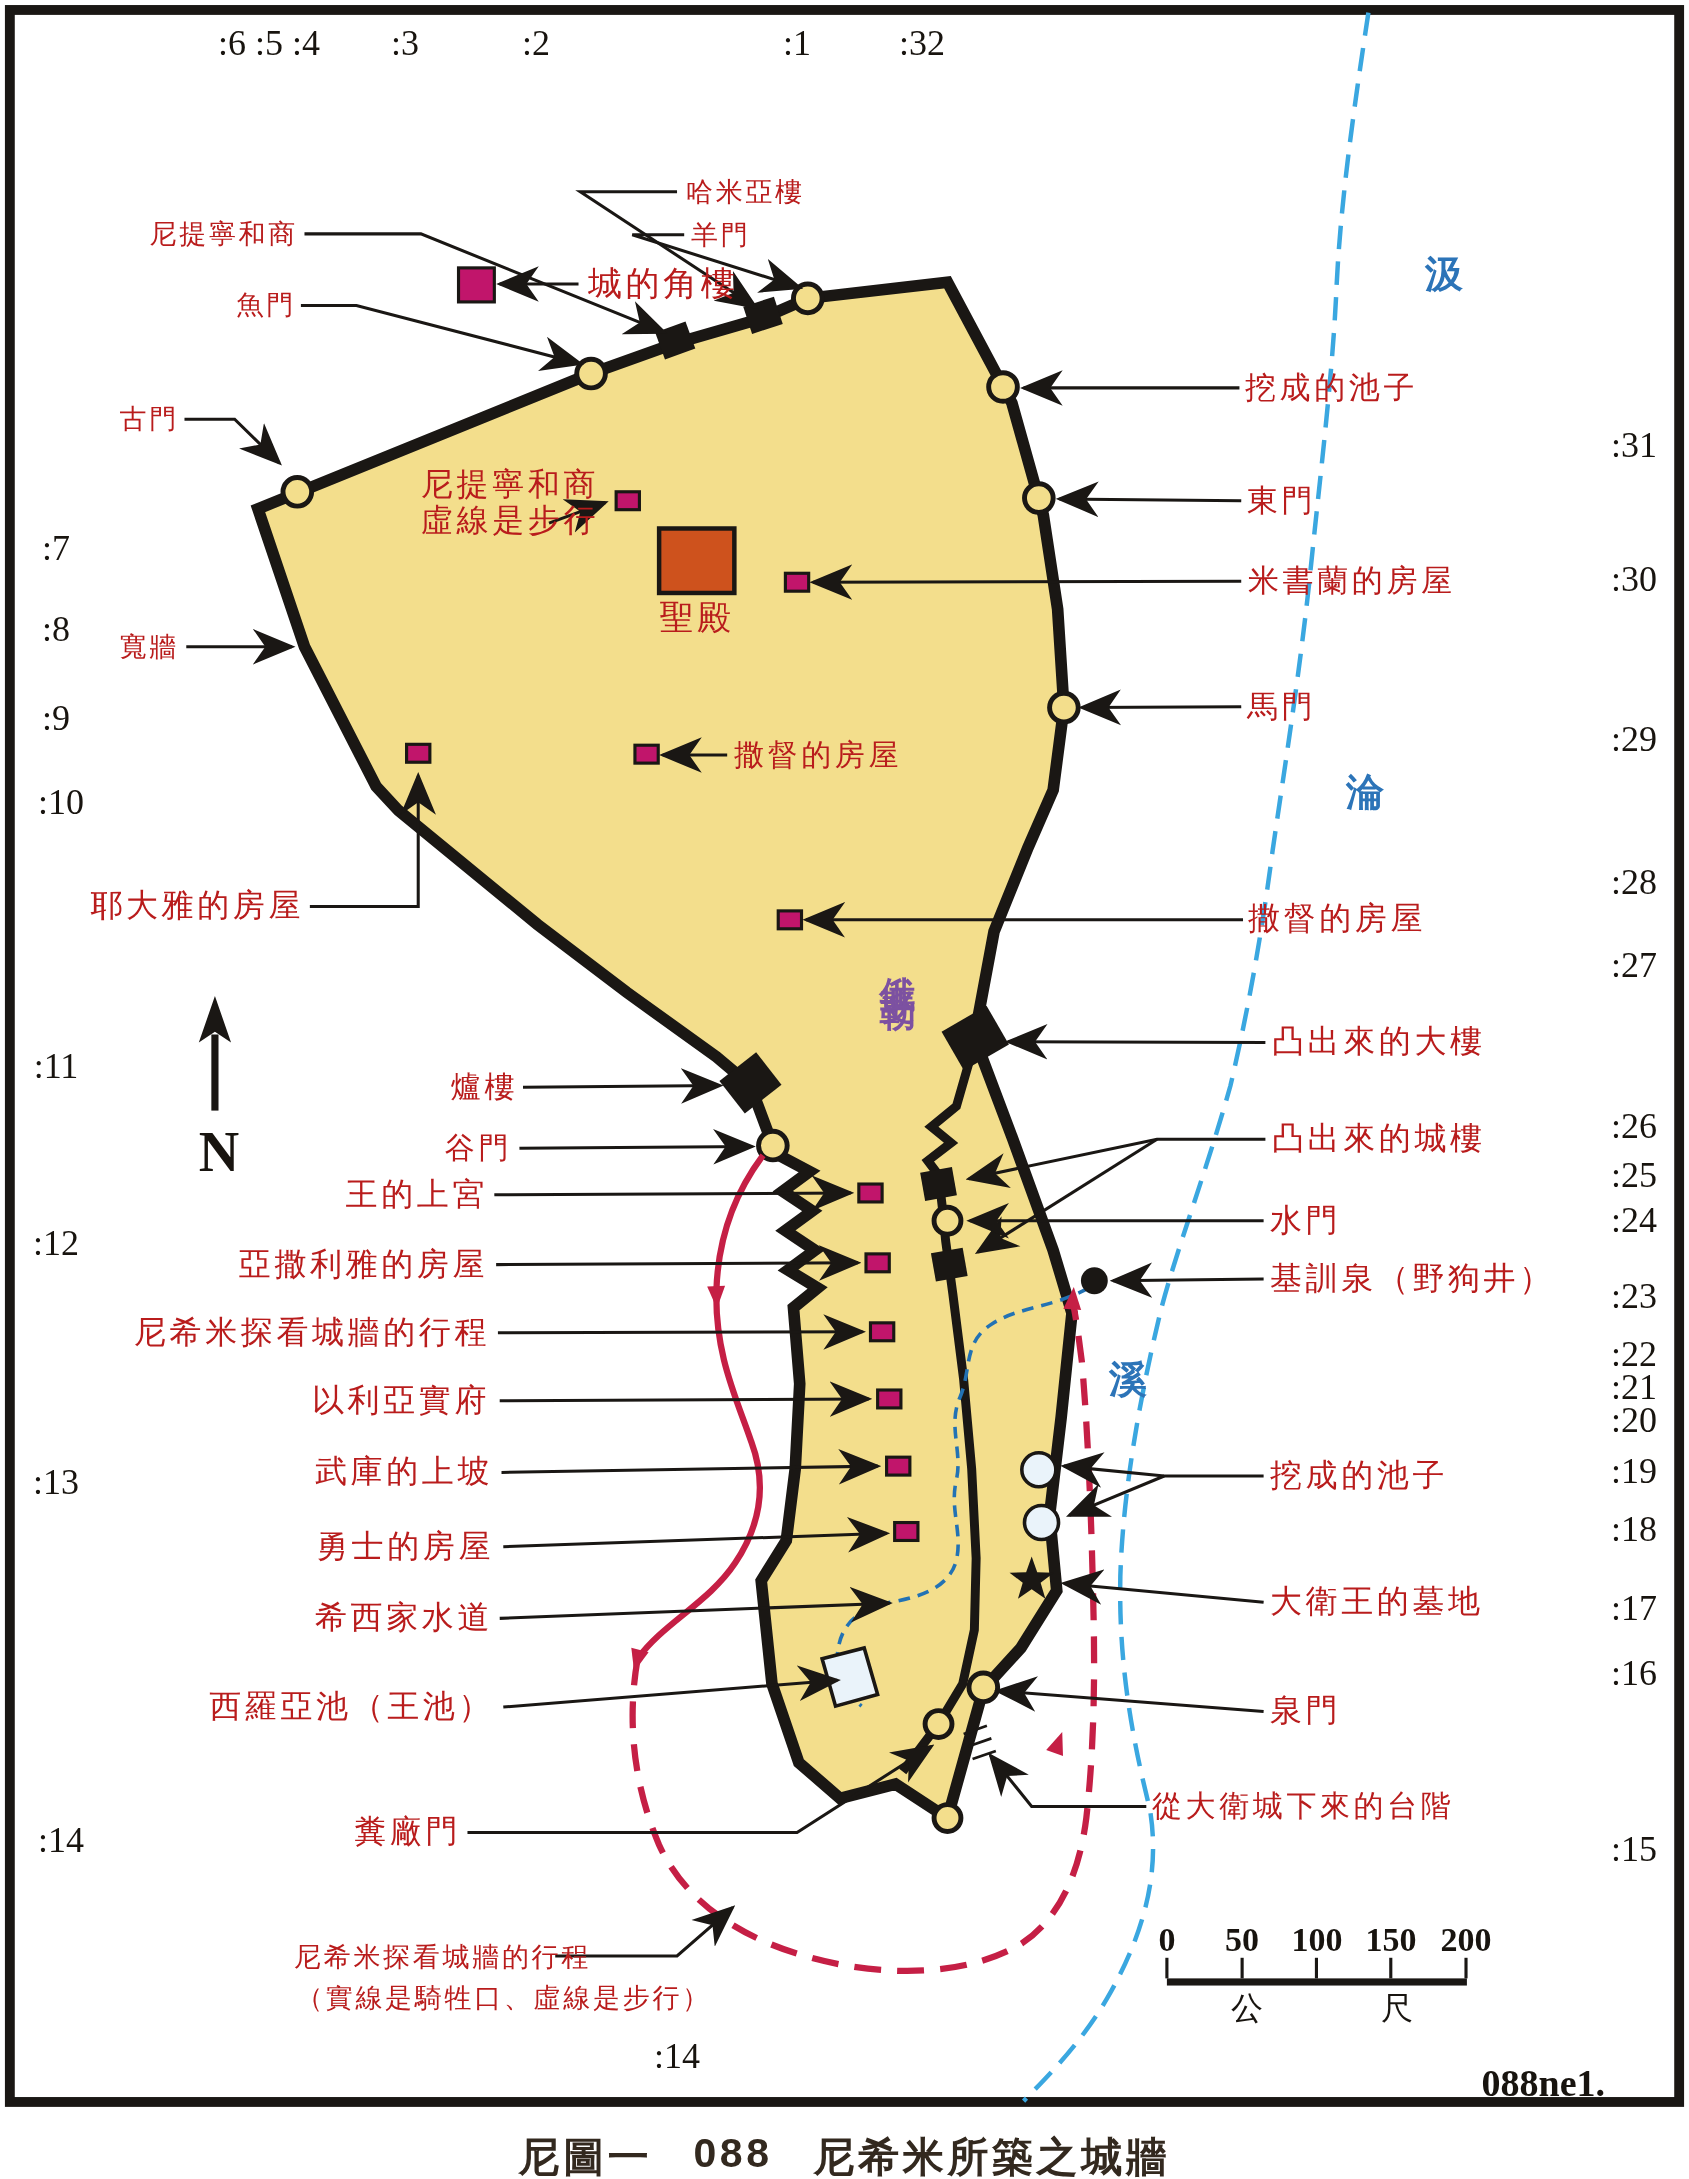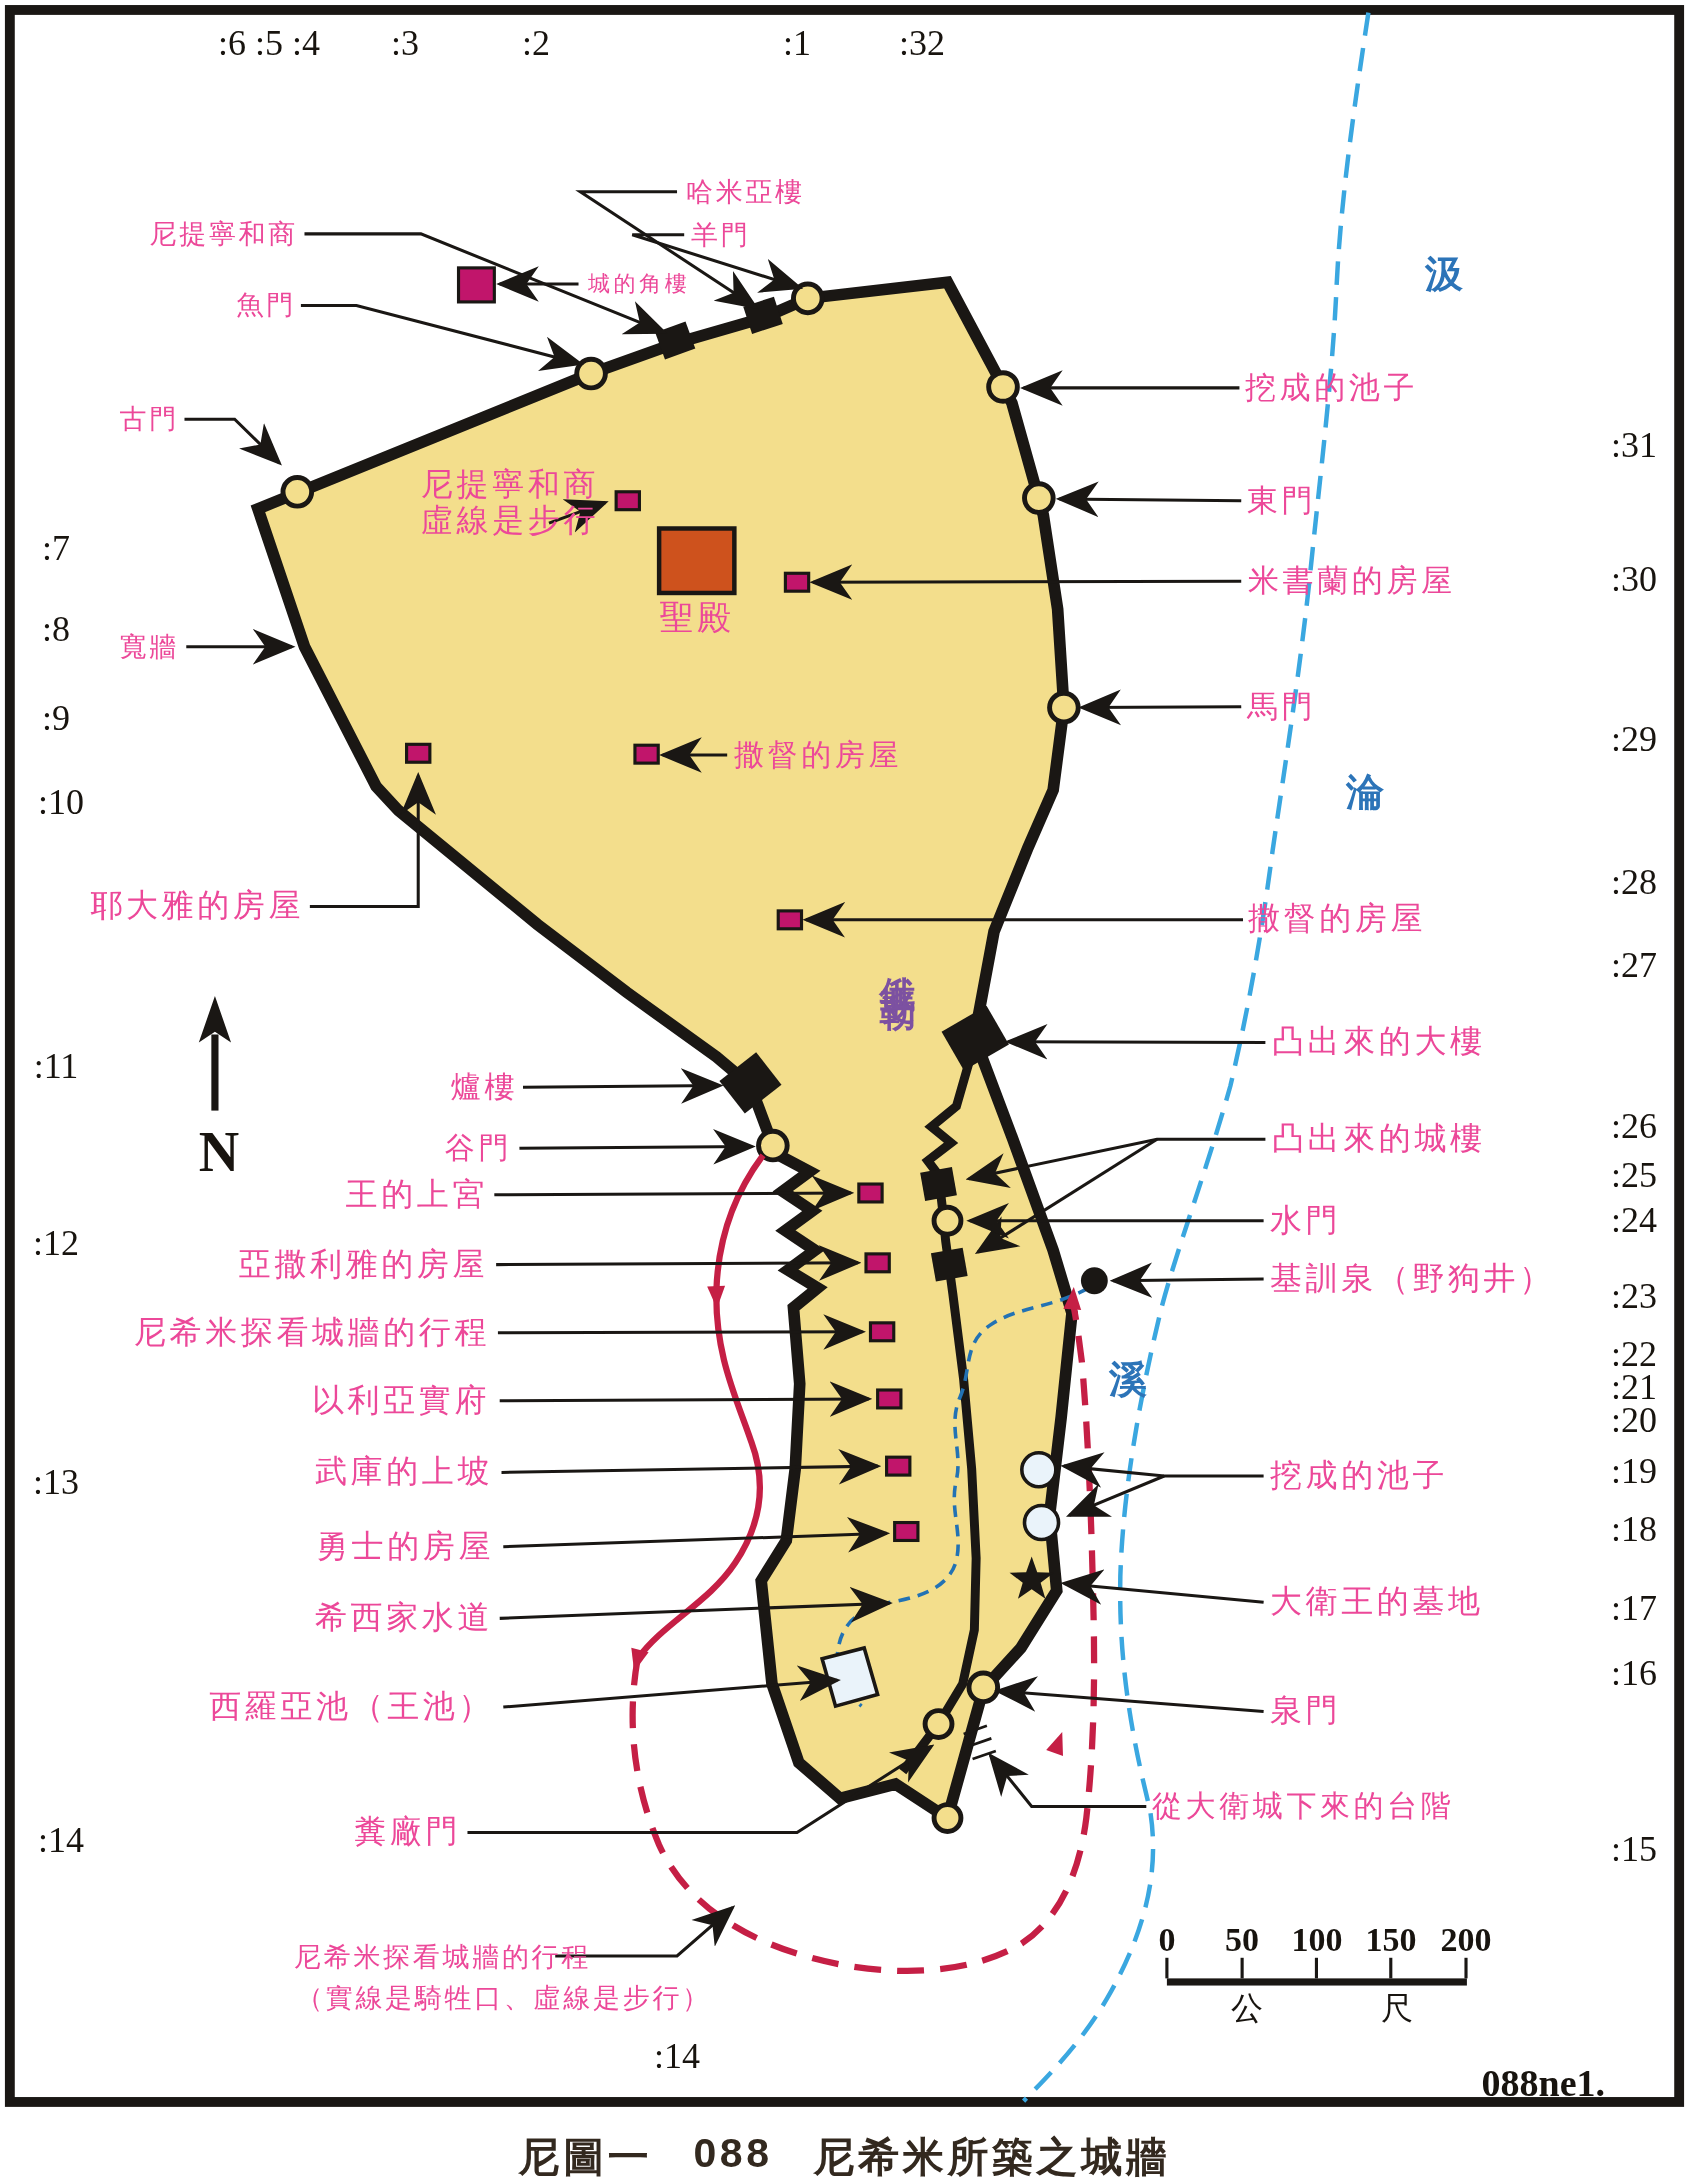--- a/index.html
+++ b/index.html
@@ -19,21 +19,21 @@
   .pool{fill:var(--pool-fill);stroke:var(--wall);stroke-width:4px;}
   .ld{fill:none;stroke:var(--wall);stroke-width:3.4px;}
   .route-s{fill:none;stroke:var(--route);stroke-width:7px;}
   .route-d{fill:none;stroke:var(--route);stroke-width:7px;stroke-dasharray:30 18;}
   .route-ah{fill:var(--route);}
   .blk{fill:var(--wall);}
   .steps{stroke:var(--wall);stroke-width:3px;}
   .scalebar{fill:var(--wall);}
   .tick{stroke:var(--wall);stroke-width:3.5px;}
 
-  .lab{position:absolute;color:#ec4899;font-size:32px;letter-spacing:3.6px;
+  .lab{position:absolute;color:#b91c1c;font-size:32px;letter-spacing:3.6px;
        white-space:nowrap;line-height:1.12;}
   .r{transform:translate(-100%,-50%);text-align:right;}
   .l{transform:translate(0,-50%);}
   .c{transform:translate(-50%,-50%);text-align:center;}
   .tl{transform:none;}
   .sm{font-size:27px;letter-spacing:2.7px;}
   .md{font-size:30px;}
   .rt{font-size:31px;letter-spacing:3.6px;}
   .pre{white-space:pre-line;}
   .vr{position:absolute;transform:translate(-50%,-50%);font-size:36px;color:#18140f;
@@ -234,21 +234,21 @@
 <span class="vr" style="left:677px;top:2056px">:14</span>
 
 <div class="lab r sm" style="left:298px;top:234px">尼提寧和商</div>
 <div class="lab r sm" style="left:296px;top:305px">魚門</div>
 <div class="lab l sm" style="left:686px;top:192px">哈米亞樓</div>
 <div class="lab l sm" style="left:691px;top:235px">羊門</div>
 <div class="lab r sm" style="left:179px;top:419px">古門</div>
 <div class="lab r sm" style="left:179px;top:647px">寬牆</div>
 <div class="lab tl pre" style="left:421px;top:467px">尼提寧和商
 虛線是步行</div>
-<div class="lab l" style="left:588px;top:284px;font-size:22px">城的角樓</div>
+<div class="lab l" style="left:588px;top:284px;font-size:34px">城的角樓</div>
 <div class="lab c" style="left:697px;top:618px;font-size:34px">聖殿</div>
 <div class="lab l rt" style="left:1248px;top:581px">米書蘭的房屋</div>
 <div class="lab l rt" style="left:1245px;top:388px">挖成的池子</div>
 <div class="lab l rt" style="left:1247px;top:501px">東門</div>
 <div class="lab l rt" style="left:1247px;top:707px">馬門</div>
 <div class="lab l md" style="left:734px;top:755px">撒督的房屋</div>
 <div class="lab r" style="left:304px;top:906px">耶大雅的房屋</div>
 <div class="lab l" style="left:1248px;top:919px">撒督的房屋</div>
 <div class="lab l" style="left:1272px;top:1042px">凸出來的大樓</div>
 <div class="lab l" style="left:1272px;top:1139px">凸出來的城樓</div>

